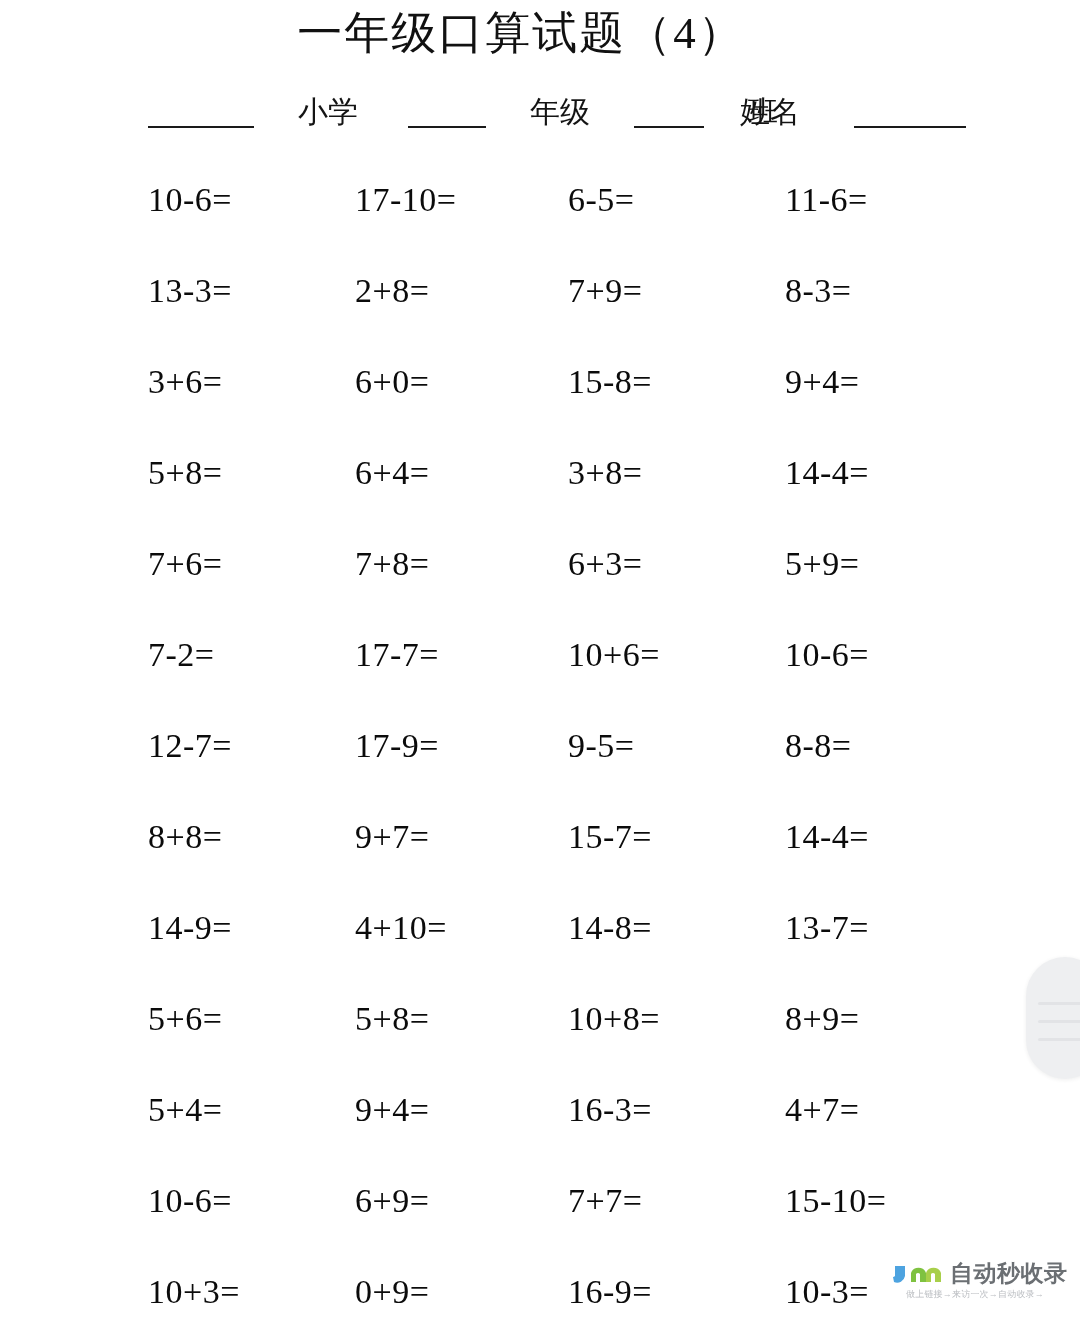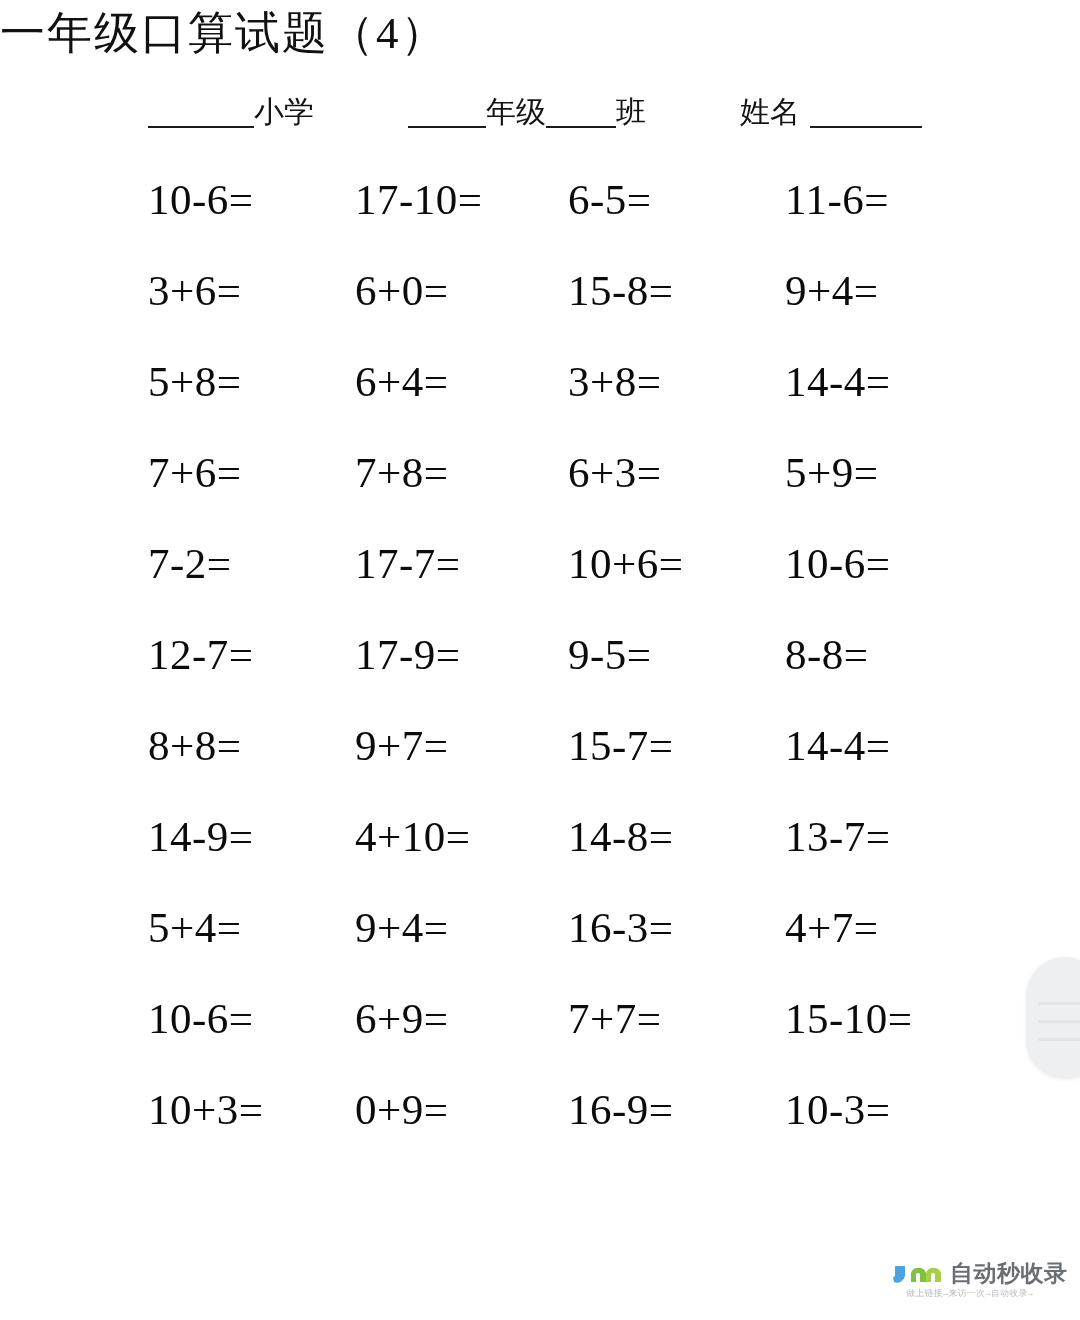--- a/index.html
+++ b/index.html
@@ -15,21 +15,21 @@
     position: relative;
     overflow: hidden;
   }
 
   
   #worksheet-title {
     position: absolute;
     left: 0;
     top: 4px;
     width: 1042px;
-    text-align: left;
+    text-align: center;
     font-size: 45px;
     line-height: 58px;
     letter-spacing: 2px;
     white-space: pre;
     color: #111111;
   }
 
   
   #header-line {
     position: absolute;
@@ -39,20 +39,21 @@
     height: 46px;
     font-size: 30px;
     line-height: 44px;
     color: #141414;
   }
   .hdr-field {
     position: absolute;
     white-space: nowrap;
     display: flex;
     align-items: flex-start;
+    gap: 44px;
   }
   .blank {
     display: inline-block;
     border-bottom: 2px solid #1a1a1a;
     height: 30px;
   }
   .hdr-label {
     display: inline-block;
     line-height: 32px;
   }
@@ -71,21 +72,21 @@
     top: 178px;
     width: 1080px;
   }
   .problem-row {
     position: relative;
     height: 91px;
   }
   .problem-cell {
     position: absolute;
     top: 0;
-    font-size: 43px;
+    font-size: 34px;
     line-height: 44px;
     white-space: nowrap;
     color: #0b0b0b;
     letter-spacing: 0.5px;
   }
   .problem-row .c0 { left: 148px; }
   .problem-row .c1 { left: 355px; }
   .problem-row .c2 { left: 568px; }
   .problem-row .c3 { left: 785px; }
 
@@ -137,21 +138,21 @@
     line-height: 30px;
     font-weight: bold;
     color: #6b6f73;
     white-space: nowrap;
     letter-spacing: 0.5px;
   }
   #watermark-tagline {
     position: absolute;
     left: 13px;
     top: 30px;
-    font-family: Liberation Mono, monospace;
+    font-family: Liberation Sans, sans-serif;
     font-size: 9px;
     line-height: 13px;
     color: #b9bcc0;
     white-space: nowrap;
     letter-spacing: 0.2px;
   }
 </style>
 </head>
 <body>
 
@@ -179,20 +180,26 @@
 </div>
 
 <div id="problem-grid">
     <div class="problem-row">
       <div class="problem-cell c0">10-6=</div>
       <div class="problem-cell c1">17-10=</div>
       <div class="problem-cell c2">6-5=</div>
       <div class="problem-cell c3">11-6=</div>
     </div>
     <div class="problem-row">
+      <div class="problem-cell c0">13-3=</div>
+      <div class="problem-cell c1">2+8=</div>
+      <div class="problem-cell c2">7+9=</div>
+      <div class="problem-cell c3">8-3=</div>
+    </div>
+    <div class="problem-row">
       <div class="problem-cell c0">3+6=</div>
       <div class="problem-cell c1">6+0=</div>
       <div class="problem-cell c2">15-8=</div>
       <div class="problem-cell c3">9+4=</div>
     </div>
     <div class="problem-row">
       <div class="problem-cell c0">5+8=</div>
       <div class="problem-cell c1">6+4=</div>
       <div class="problem-cell c2">3+8=</div>
       <div class="problem-cell c3">14-4=</div>
@@ -219,20 +226,26 @@
       <div class="problem-cell c0">8+8=</div>
       <div class="problem-cell c1">9+7=</div>
       <div class="problem-cell c2">15-7=</div>
       <div class="problem-cell c3">14-4=</div>
     </div>
     <div class="problem-row">
       <div class="problem-cell c0">14-9=</div>
       <div class="problem-cell c1">4+10=</div>
       <div class="problem-cell c2">14-8=</div>
       <div class="problem-cell c3">13-7=</div>
+    </div>
+    <div class="problem-row">
+      <div class="problem-cell c0">5+6=</div>
+      <div class="problem-cell c1">5+8=</div>
+      <div class="problem-cell c2">10+8=</div>
+      <div class="problem-cell c3">8+9=</div>
     </div>
     <div class="problem-row">
       <div class="problem-cell c0">5+4=</div>
       <div class="problem-cell c1">9+4=</div>
       <div class="problem-cell c2">16-3=</div>
       <div class="problem-cell c3">4+7=</div>
     </div>
     <div class="problem-row">
       <div class="problem-cell c0">10-6=</div>
       <div class="problem-cell c1">6+9=</div>

